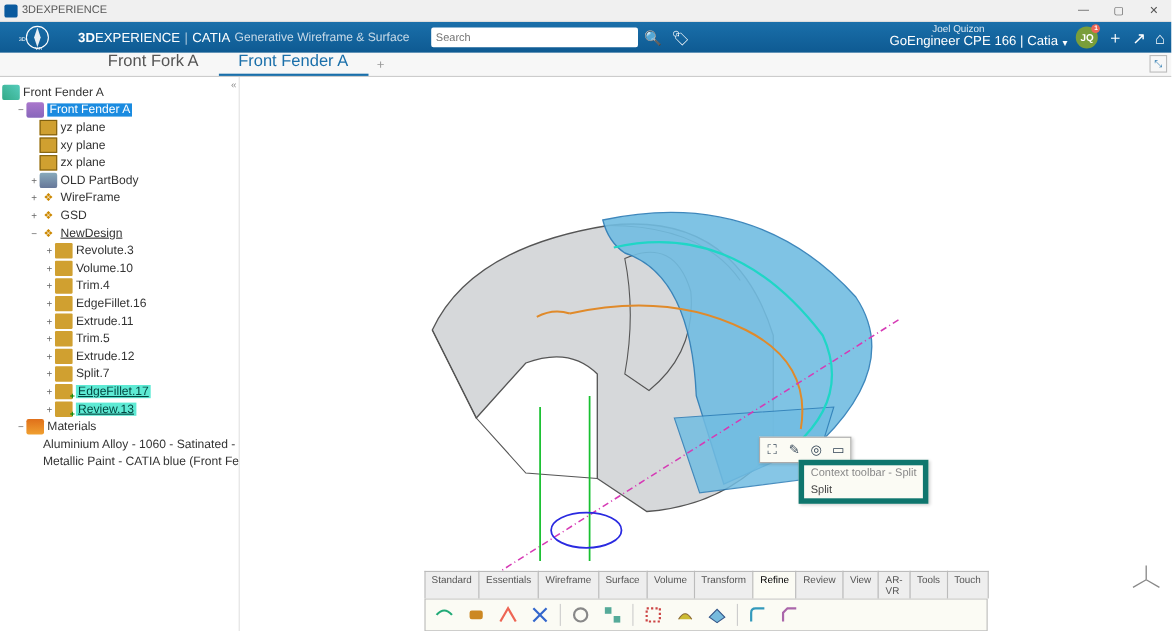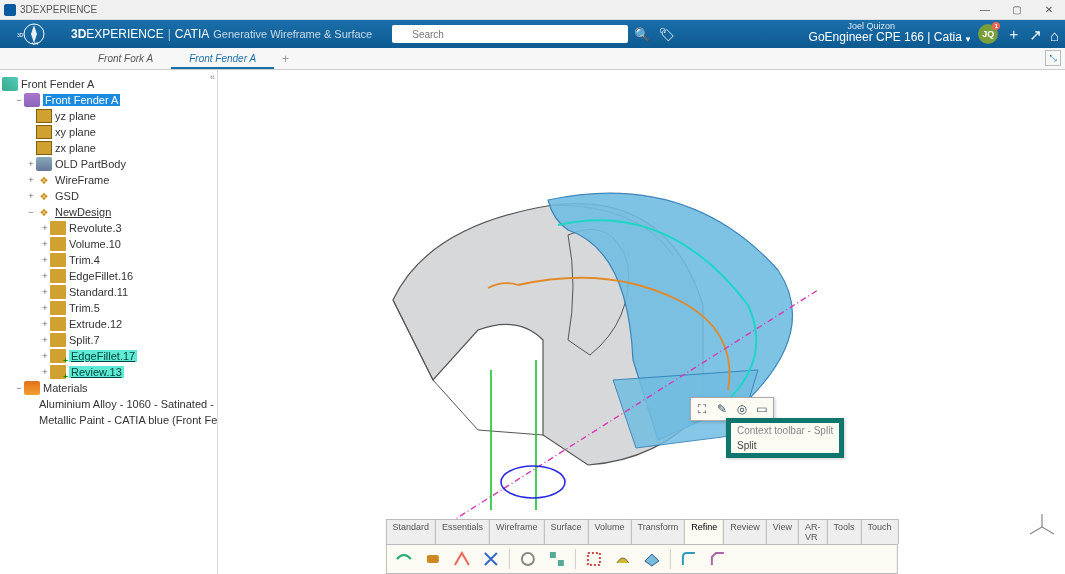--- a/index.html
+++ b/index.html
@@ -15,34 +15,34 @@
 
 .header { height: 28px; background: linear-gradient(#1a6faa, #0e5a92); display: flex; align-items: center; color: #fff; padding: 0 6px; }
 .compass { width: 55px; height: 24px; display: flex; align-items: center; justify-content: center; position: relative; }
 .compass svg { width: 50px; height: 24px; }
 .brand { margin-left: 10px; font-size: 12px; font-weight: 300; }
 .brand b { font-weight: 600; }
 .brand-sep { margin: 0 4px; opacity: 0.6; font-size: 12px; }
 .brand-prod { font-size: 12px; font-weight: 500; }
 .brand-sub { font-size: 11px; opacity: 0.75; margin-left: 4px; }
 .search-wrap { margin-left: 20px; display: flex; align-items: center; }
-.search-box { width: 236px; height: 18px; background: #fff; border-radius: 2px; display: flex; align-items: center; padding: 0 20px; }
+.search-box { width: 188px; height: 18px; background: #fff; border-radius: 2px; display: flex; align-items: center; padding: 0 4px; }
 .search-box input { border: none; outline: none; font-size: 10px; width: 100%; color: #666; }
 .search-icon { margin-left: 6px; font-size: 13px; }
 .tag-icon { margin-left: 8px; font-size: 13px; }
 .header-right { margin-left: auto; display: flex; align-items: flex-end; gap: 8px; font-size: 11px; }
 .ctx-label { font-size: 12px; }
 .ctx-caret { font-size: 9px; margin-left: -4px; }
 .avatar { width: 20px; height: 20px; border-radius: 50%; background: #7a9e3a; color: #fff; display: flex; align-items: center; justify-content: center; font-size: 9px; font-weight: bold; position: relative; }
 .avatar .dot { position: absolute; top: -2px; right: -2px; width: 8px; height: 8px; background: #e65; border-radius: 50%; font-size: 6px; color: #fff; display: flex; align-items: center; justify-content: center; }
 .hdr-icon { font-size: 15px; }
 
 
 .tabstrip { height: 22px; background: #f7f7f7; border-bottom: 1px solid #ccc; display: flex; align-items: flex-end; padding-left: 80px; position: relative; }
-.tab { padding: 3px 18px; font-size: 10px; color: #555; font-style: italic; border-bottom: 2px solid transparent; }
+.tab { padding: 3px 18px; font-size: 15px; color: #555; border-bottom: 2px solid transparent; }
 .tab.active { color: #1a6faa; border-bottom-color: #1a6faa; font-weight: 500; }
 .tab-add { padding: 3px 8px; color: #999; font-size: 12px; }
 .collapse-btn { position: absolute; right: 4px; top: 2px; width: 16px; height: 16px; border: 1px solid #bbb; font-size: 9px; display: flex; align-items: center; justify-content: center; color: #1a6faa; }
 
 
 .main { display: flex; height: calc(574px - 20px - 28px - 22px); position: relative; }
 
 
 .tree-panel { width: 218px; background: #fff; border-right: 1px solid #ddd; padding: 6px 2px; overflow: hidden; position: relative; }
 .tree-collapse { position: absolute; top: 2px; right: 2px; font-size: 9px; color: #888; }
@@ -214,21 +214,21 @@
           <span class="tree-label">Trim.4</span>
         </div>
       <div class="tree-node" style="padding-left:38px">
           <span class="tree-toggle">+</span>
           <span class="tree-icon ico-feat"></span>
           <span class="tree-label">EdgeFillet.16</span>
         </div>
       <div class="tree-node" style="padding-left:38px">
           <span class="tree-toggle">+</span>
           <span class="tree-icon ico-feat"></span>
-          <span class="tree-label">Standard.11</span>
+          <span class="tree-label">Extrude.11</span>
         </div>
       <div class="tree-node" style="padding-left:38px">
           <span class="tree-toggle">+</span>
           <span class="tree-icon ico-feat"></span>
           <span class="tree-label">Trim.5</span>
         </div>
       <div class="tree-node" style="padding-left:38px">
           <span class="tree-toggle">+</span>
           <span class="tree-icon ico-feat"></span>
           <span class="tree-label">Extrude.12</span>

